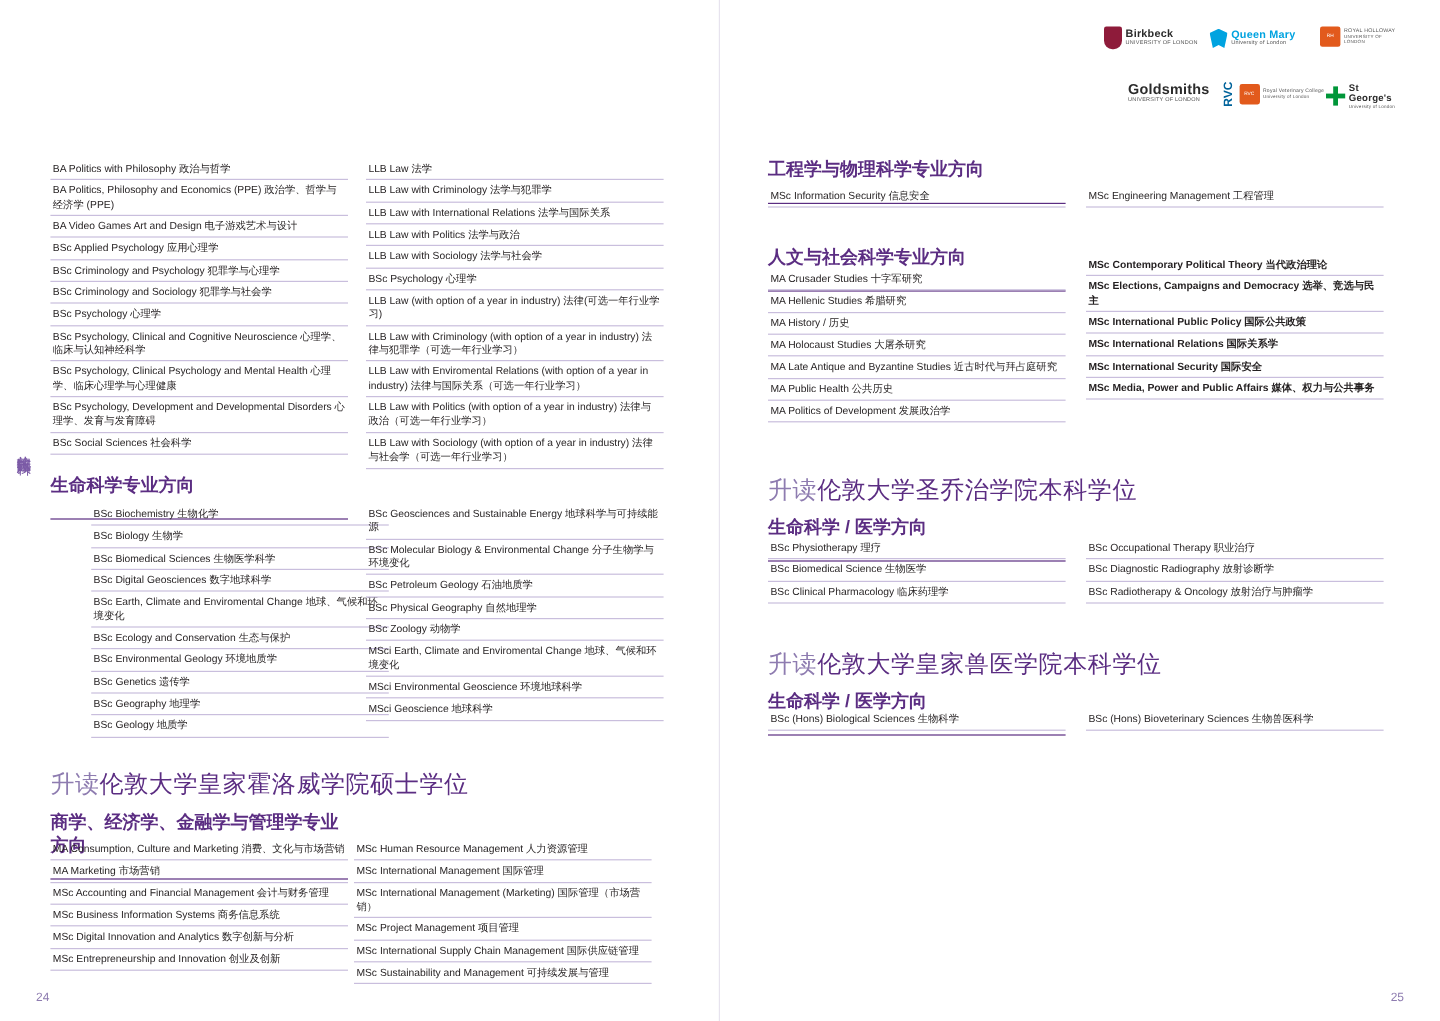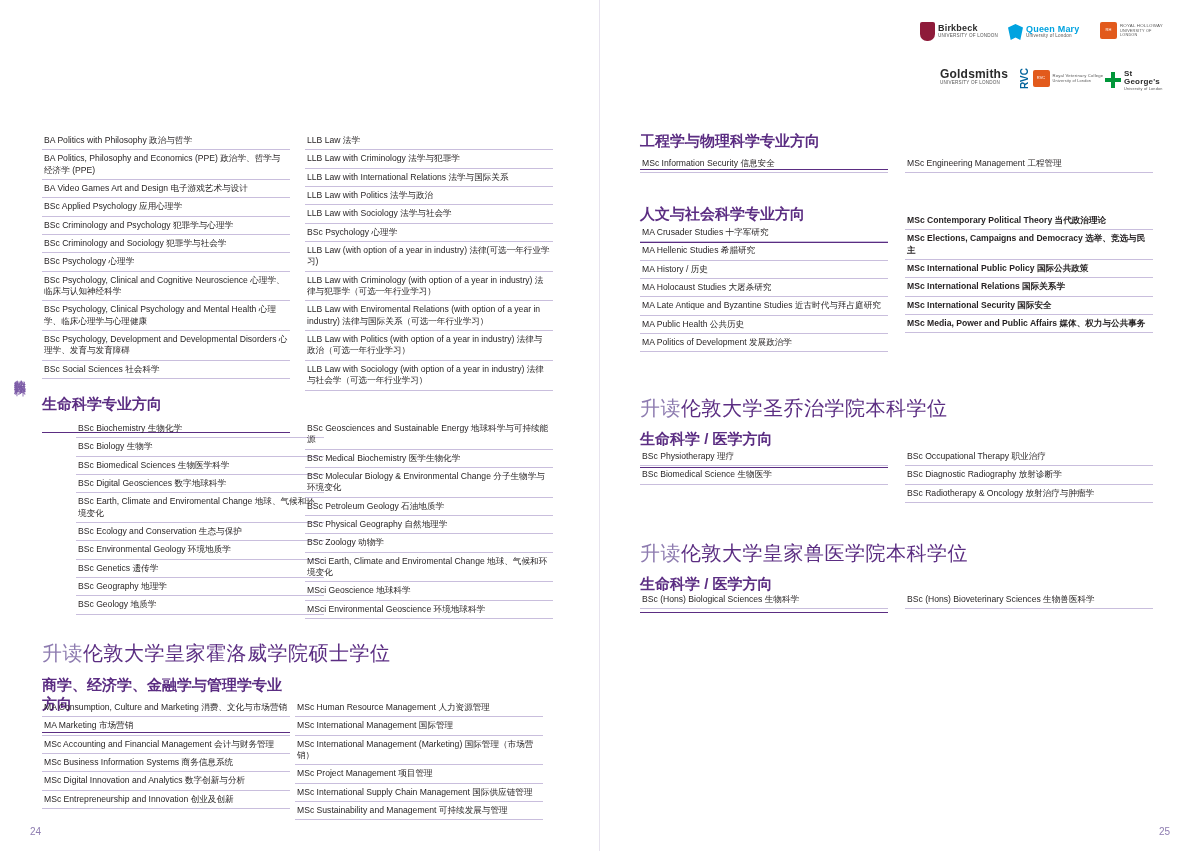--- a/index.html
+++ b/index.html
@@ -240,28 +240,27 @@
       <li>BSc Environmental Geology 环境地质学</li>
       <li>BSc Genetics 遗传学</li>
       <li>BSc Geography 地理学</li>
       <li>BSc Geology 地质学</li>
     </ul>
   </div>
 
   <div class="col" style="left:305px; top:420px; width:248px;">
     <ul class="courses">
       <li>BSc Geosciences and Sustainable Energy 地球科学与可持续能源</li>
-      <li>BSc Medical Biochemistry 医学生物化学</li>
       <li>BSc Molecular Biology &amp; Environmental Change 分子生物学与环境变化</li>
       <li>BSc Petroleum Geology 石油地质学</li>
       <li>BSc Physical Geography 自然地理学</li>
       <li>BSc Zoology 动物学</li>
       <li>MSci Earth, Climate and Enviromental Change 地球、气候和环境变化</li>
+      <li>MSci Environmental Geoscience 环境地球科学</li>
       <li>MSci Geoscience 地球科学</li>
-      <li>MSci Environmental Geoscience 环境地球科学</li>
     </ul>
   </div>
 
   <div class="col" style="left:42px; top:640px; width:520px;">
     <h2 class="section-head"><span class="lead">升读</span><span>伦敦大学皇家霍洛威学院硕士学位</span></h2>
   </div>
 
   <div class="col" style="left:42px; top:676px; width:248px;">
     <h3 class="cat-head">商学、经济学、金融学与管理学专业方向</h3>
   </div>
@@ -338,20 +337,21 @@
   </div>
 
   <div class="col" style="left:640px; top:430px; width:248px;">
     <h3 class="cat-head">生命科学 / 医学方向</h3>
   </div>
 
   <div class="col" style="left:640px; top:448px; width:248px;">
     <ul class="courses">
       <li>BSc Physiotherapy 理疗</li>
       <li>BSc Biomedical Science 生物医学</li>
+      <li>BSc Clinical Pharmacology 临床药理学</li>
     </ul>
   </div>
 
   <div class="col" style="left:905px; top:448px; width:248px;">
     <ul class="courses">
       <li>BSc Occupational Therapy 职业治疗</li>
       <li>BSc Diagnostic Radiography 放射诊断学</li>
       <li>BSc Radiotherapy &amp; Oncology 放射治疗与肿瘤学</li>
     </ul>
   </div>

